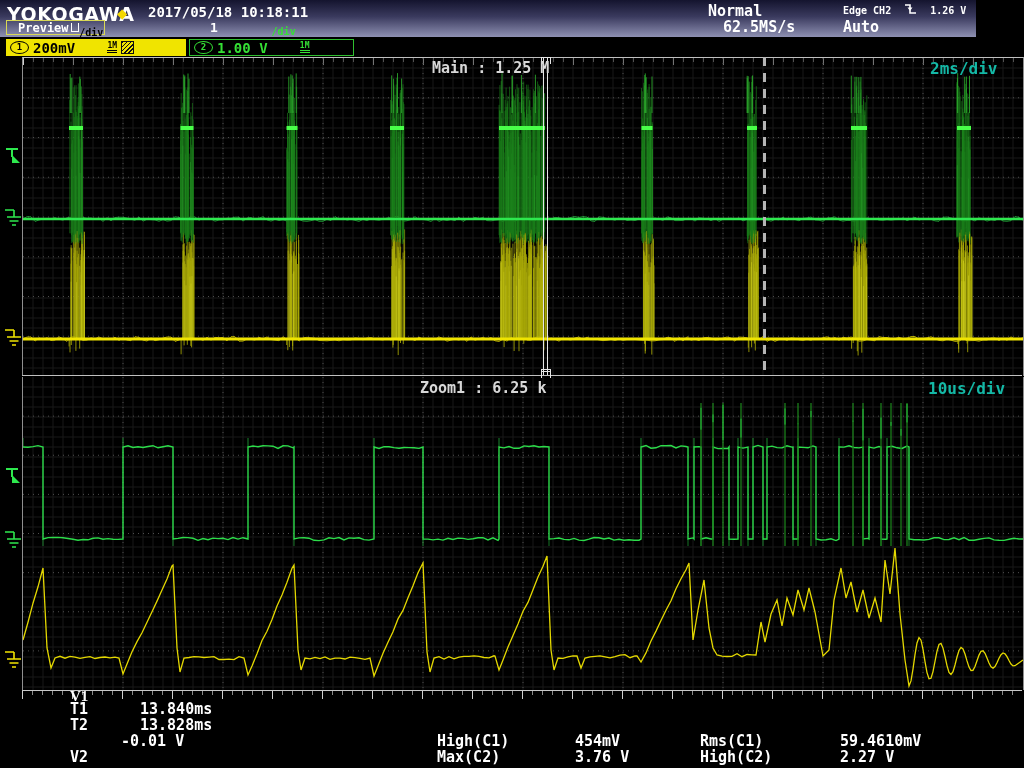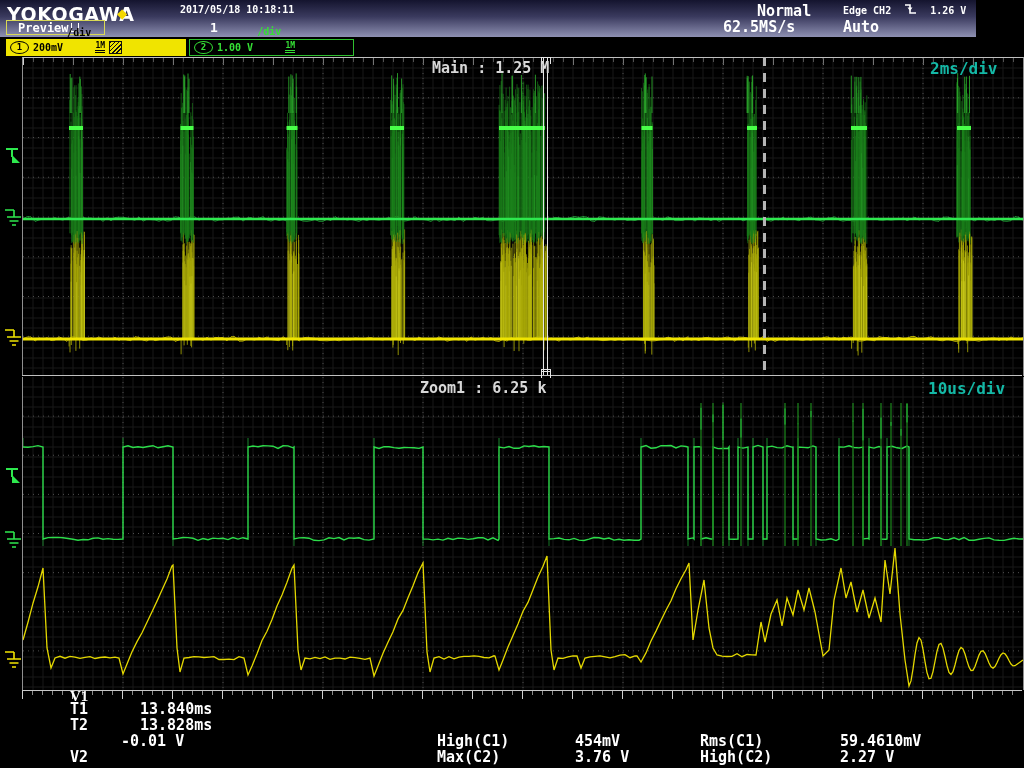--- a/index.html
+++ b/index.html
@@ -4,37 +4,37 @@
 <style>
   html,body{margin:0;padding:0;background:#000;}
   .screen{position:relative;width:1024px;height:768px;background:#000;overflow:hidden;
           font-family:"DejaVu Sans Mono","Liberation Mono",monospace;color:#fff;}
   
   .topbar{position:absolute;left:0;top:0;width:976px;height:37px;
           background:linear-gradient(180deg,#14142e 0%,#3a3a5e 45%,#8e90b2 100%);}
   .logo{position:absolute;left:7px;top:3px;font-family:"DejaVu Sans","Liberation Sans",sans-serif;
         font-weight:bold;font-size:19px;letter-spacing:0.5px;color:#fff;}
   .diamond{position:absolute;left:117px;top:3px;font-size:17px;color:#f5d800;}
-  .datetime{position:absolute;left:148px;top:4px;font-size:10px;font-weight:bold;color:#fff;margin-left:32px;}
+  .datetime{position:absolute;left:148px;top:4px;font-size:14px;font-weight:bold;color:#fff;}
   .acqcount{position:absolute;left:210px;top:20px;font-size:13px;font-weight:bold;color:#fff;}
   .preview{position:absolute;left:6px;top:20px;width:86px;height:13px;border:1px solid #d8d855;
            display:flex;align-items:center;padding-left:11px;font-size:12px;font-weight:bold;color:#fff;}
   .preview-ic{display:inline-block;width:6px;height:8px;border:1px solid #fff;border-top:none;margin-left:2px;}
-  .trigmode{position:absolute;left:757px;top:2px;font-size:15px;font-weight:bold;}
+  .trigmode{position:absolute;left:708px;top:2px;font-size:15px;font-weight:bold;}
   .samplerate{position:absolute;left:723px;top:18px;font-size:15px;font-weight:bold;}
   .triginfo{position:absolute;left:843px;top:2px;font-size:10px;font-weight:bold;display:flex;align-items:flex-end;gap:13px;}
   .trigcoupling{position:absolute;left:843px;top:18px;font-size:15px;font-weight:bold;text-align:right;}
   
   .badge{position:absolute;top:39px;height:17px;display:flex;align-items:center;gap:4px;
          font-weight:bold;padding:0 4px;box-sizing:border-box;}
   .badge1{left:6px;width:180px;background:#f0e400;color:#000;}
   .badge2{left:189px;width:165px;background:#000;border:1px solid #2fbf2f;color:#35e035;}
   .chnum{display:inline-flex;justify-content:center;align-items:center;width:17px;height:11px;
          border:1px solid currentColor;border-radius:50%;font-size:9px;line-height:9px;}
-  .scaleval{font-size:10px;}
+  .scaleval{font-size:14px;}
   .scaleunit{font-size:10px;align-self:flex-end;padding-bottom:18px;}
   .imp{display:inline-flex;flex-direction:column;align-items:center;line-height:6px;}
   .imp .impt{font-size:8px;font-weight:bold;}
   .imp .impb{width:10px;height:4px;background:repeating-linear-gradient(0deg,currentColor 0 1px,transparent 1px 2px);}
   .filter-ic{display:inline-block;width:11px;height:11px;border:1px solid #111;
              background:repeating-linear-gradient(135deg,#111 0 1px,transparent 1px 3px);}
   
   .wavewin{position:absolute;left:22px;width:1000px;background:#000;
            border-left:1px solid #8f8f8f;border-right:1px solid #8f8f8f;}
   .mainwin{top:57px;height:318px;border-top:1px solid #c0c0c0;}

